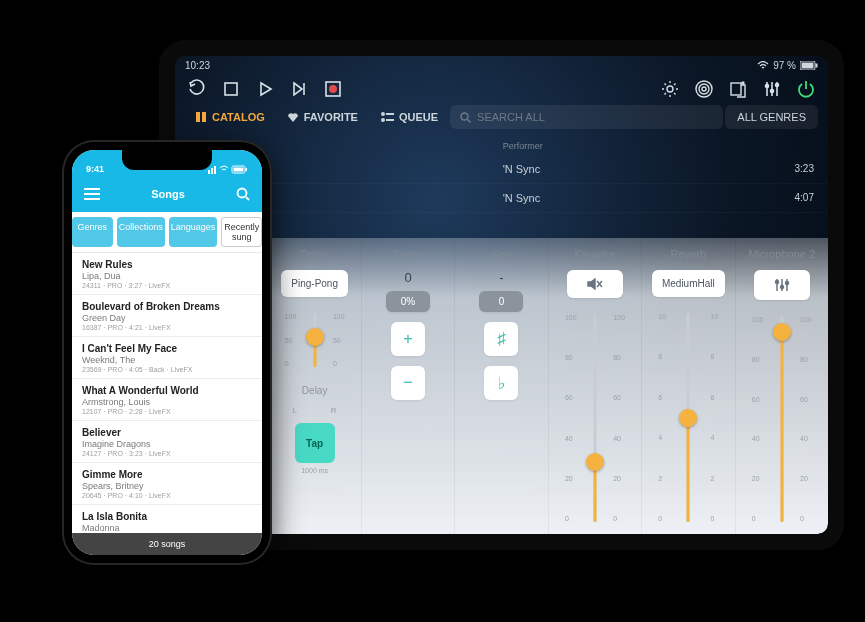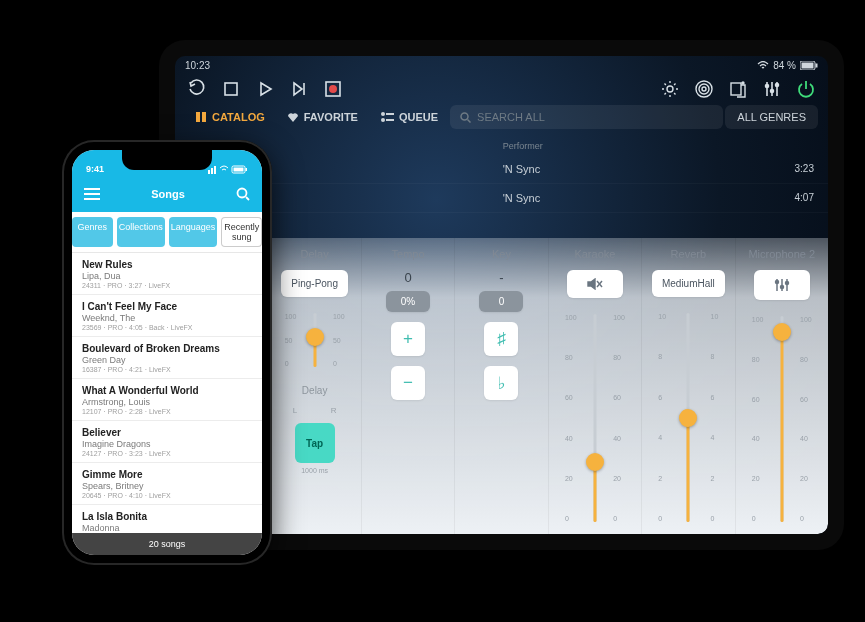--- a/index.html
+++ b/index.html
@@ -93,21 +93,21 @@
   <div class="tablet-screen">
 
     <div class="status-bar">
       <span>10:23</span>
       <div class="status-right">
         <span>
           <svg width="12" height="9" viewBox="0 0 12 9" fill="none" stroke="#cfd6dc" stroke-width="1.2">
               <path d="M1 3 Q6 -2 11 3 M3 5 Q6 2 9 5 M5 7 Q6 6 7 7"></path>
             </svg>
         </span>
-        <span>84 %</span>
+        <span>97 %</span>
         <span>
           <svg width="18" height="9" viewBox="0 0 18 9">
               <rect x="0" y="0" width="15" height="9" rx="2" fill="none" stroke="#cfd6dc"></rect>
               <rect x="1.5" y="1.5" width="12" height="6" fill="#cfd6dc"></rect>
               <rect x="15.5" y="2.5" width="2" height="4" fill="#cfd6dc"></rect>
             </svg>
         </span>
       </div>
     </div>
 
@@ -459,30 +459,30 @@
       <div class="p-tab">Languages</div>
       <div class="p-tab active">Recently sung</div>
     </div>
     <div class="p-list" id="phone-list">
         <div class="p-row">
           <div class="p-song-title">New Rules</div>
           <div class="p-artist">Lipa, Dua</div>
           <div class="p-meta">24311 · PRO · 3:27 · LiveFX</div>
         </div>
         <div class="p-row">
+          <div class="p-song-title">Boulevard of Broken Dreams</div>
+          <div class="p-artist">Green Day</div>
+          <div class="p-meta">16387 · PRO · 4:21 · LiveFX</div>
+        </div>
+        <div class="p-row">
           <div class="p-song-title">I Can't Feel My Face</div>
           <div class="p-artist">Weeknd, The</div>
           <div class="p-meta">23569 · PRO · 4:05 · Back · LiveFX</div>
         </div>
         <div class="p-row">
-          <div class="p-song-title">Boulevard of Broken Dreams</div>
-          <div class="p-artist">Green Day</div>
-          <div class="p-meta">16387 · PRO · 4:21 · LiveFX</div>
-        </div>
-        <div class="p-row">
           <div class="p-song-title">What A Wonderful World</div>
           <div class="p-artist">Armstrong, Louis</div>
           <div class="p-meta">12107 · PRO · 2:28 · LiveFX</div>
         </div>
         <div class="p-row">
           <div class="p-song-title">Believer</div>
           <div class="p-artist">Imagine Dragons</div>
           <div class="p-meta">24127 · PRO · 3:23 · LiveFX</div>
         </div>
         <div class="p-row">

